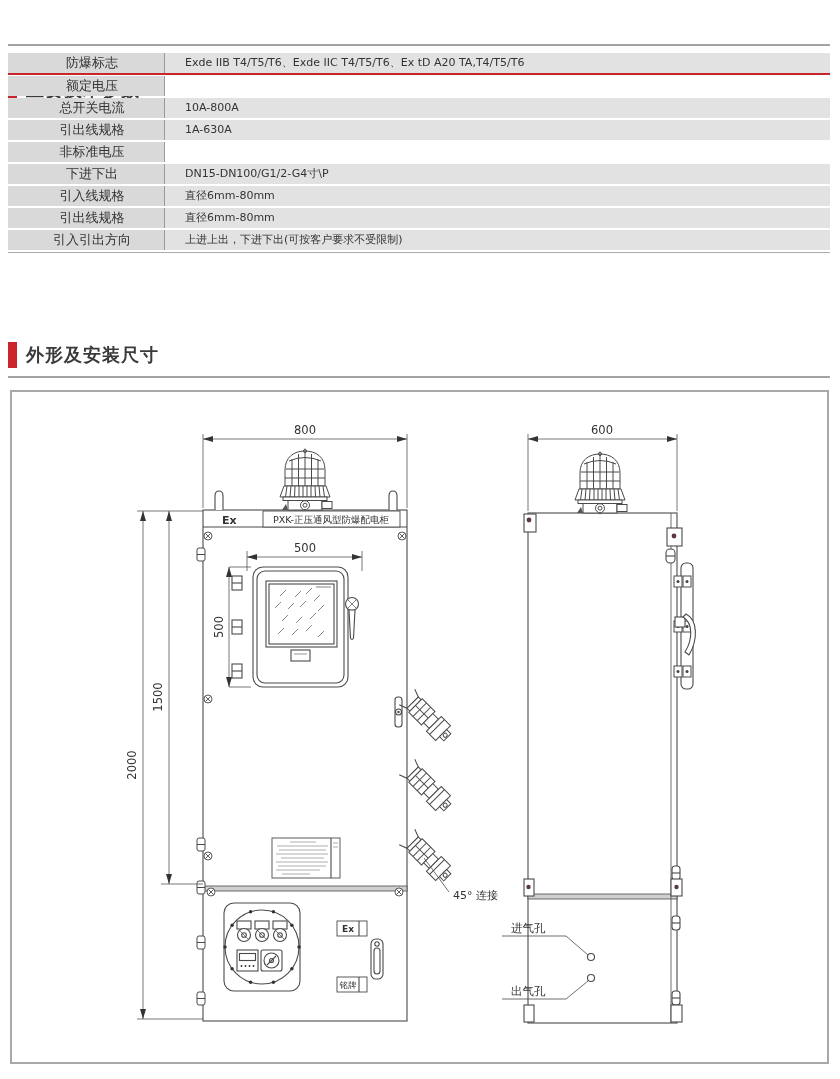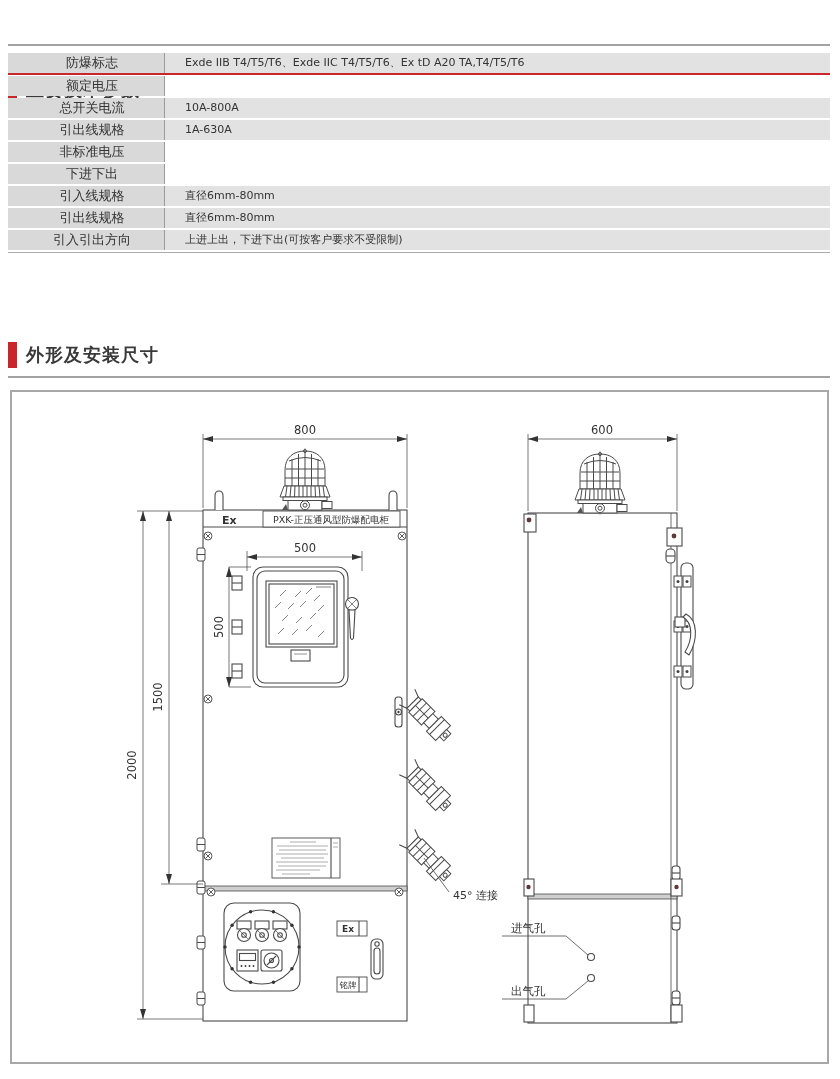--- a/index.html
+++ b/index.html
@@ -46,20 +46,21 @@
     </div>
     <div class="p-row">
       <div class="cell-l">引出线规格</div>
       <div class="cell-v">1A-630A</div>
     </div>
     <div class="p-row">
       <div class="cell-l">非标准电压</div>
     </div>
     <div class="p-row">
       <div class="cell-l">下进下出</div>
+      <div class="cell-v">DN15-DN100/G1/2-G4寸\P</div>
     </div>
     <div class="p-row">
       <div class="cell-l">引入线规格</div>
       <div class="cell-v">直径6mm-80mm</div>
     </div>
     <div class="p-row">
       <div class="cell-l">引出线规格</div>
       <div class="cell-v">直径6mm-80mm</div>
     </div>
     <div class="p-row">

